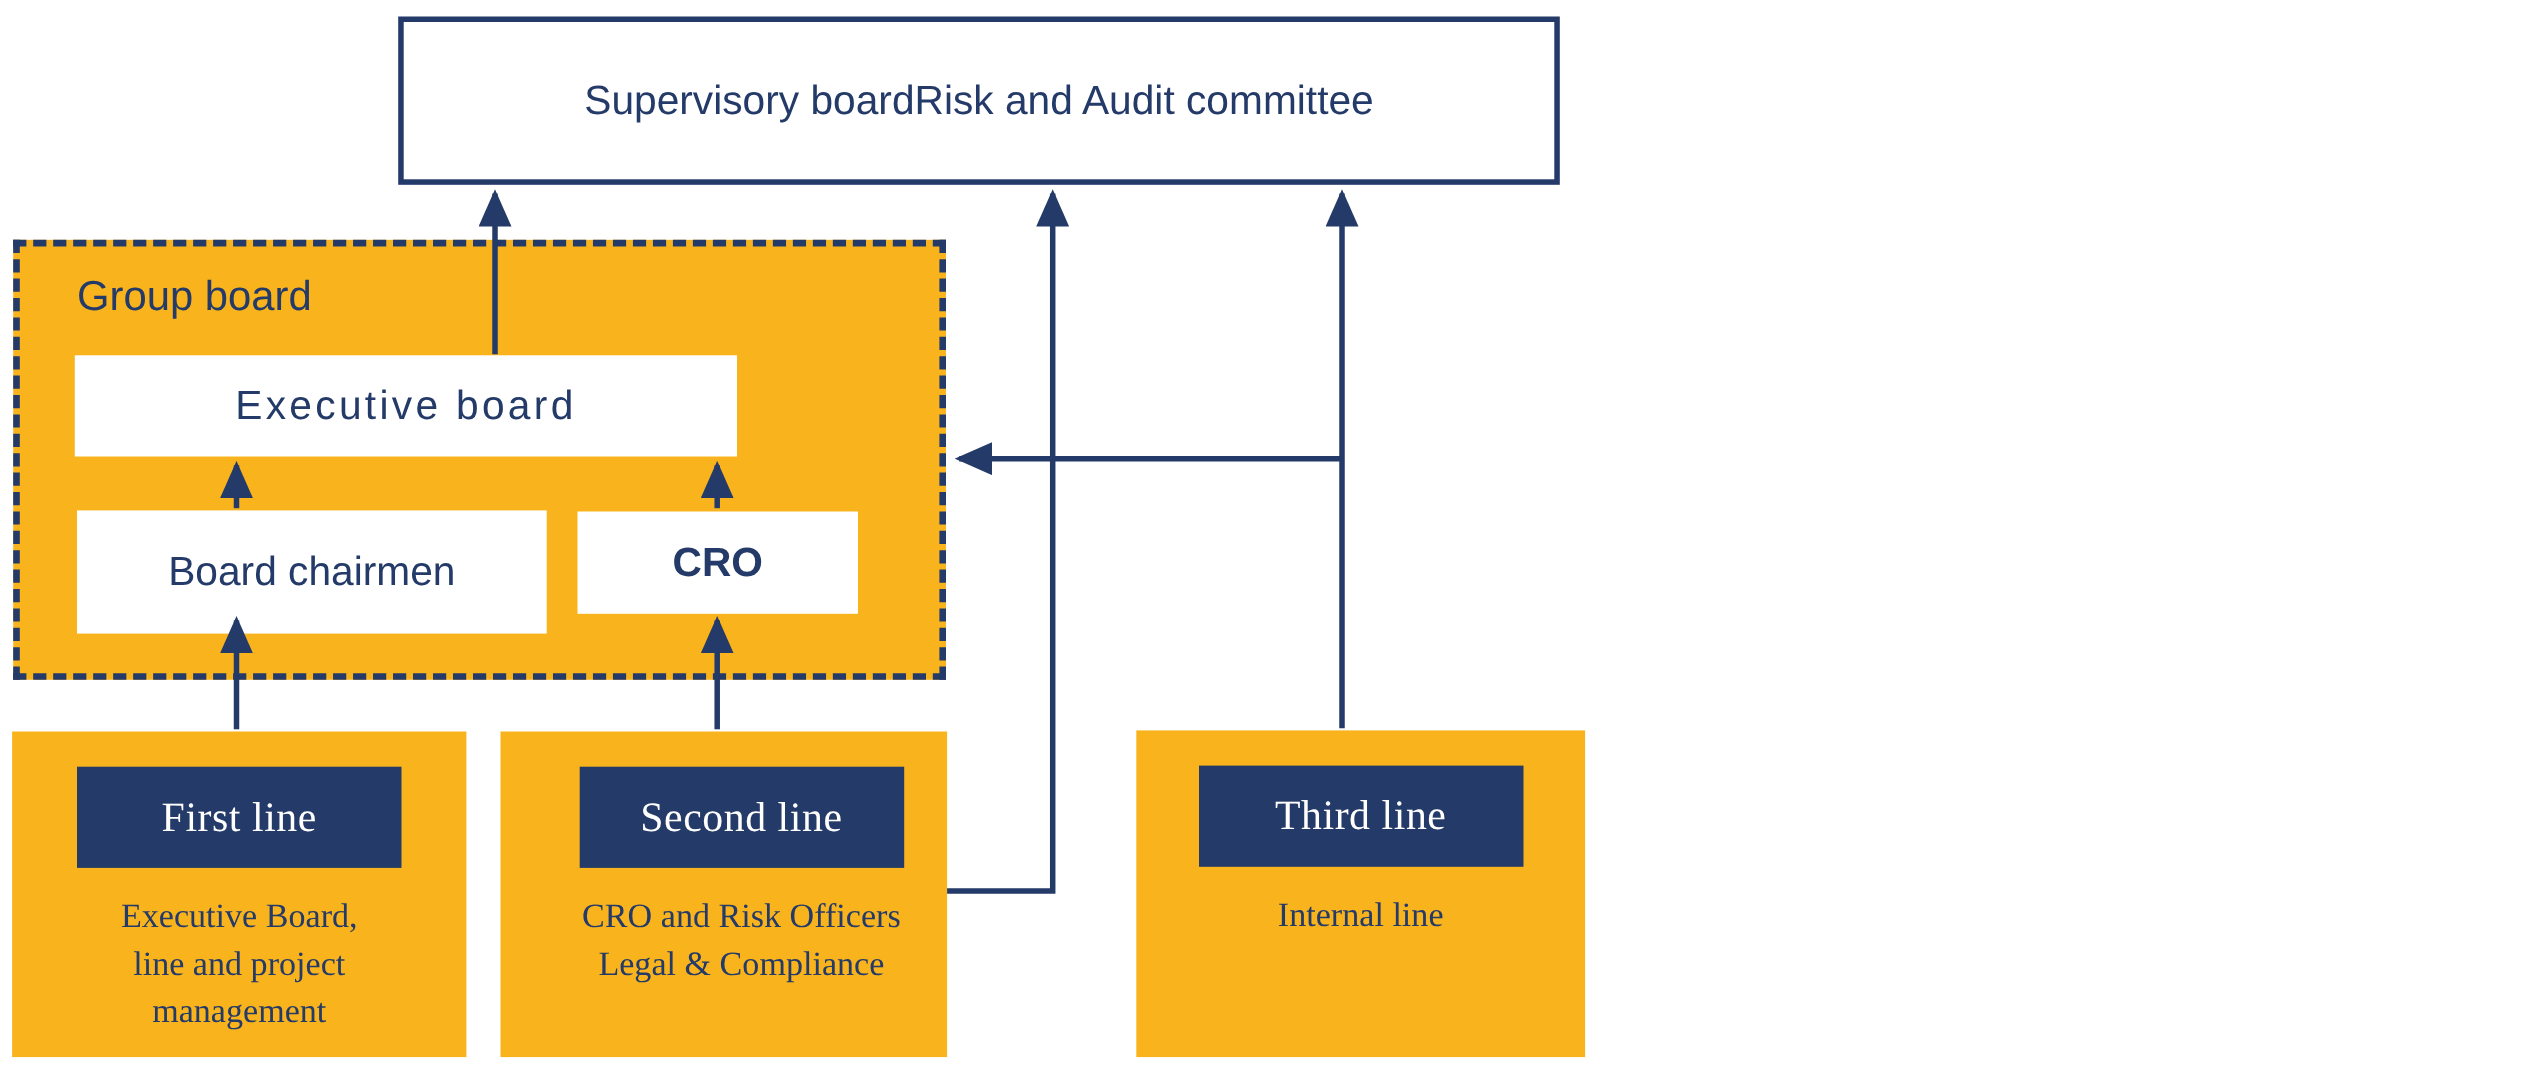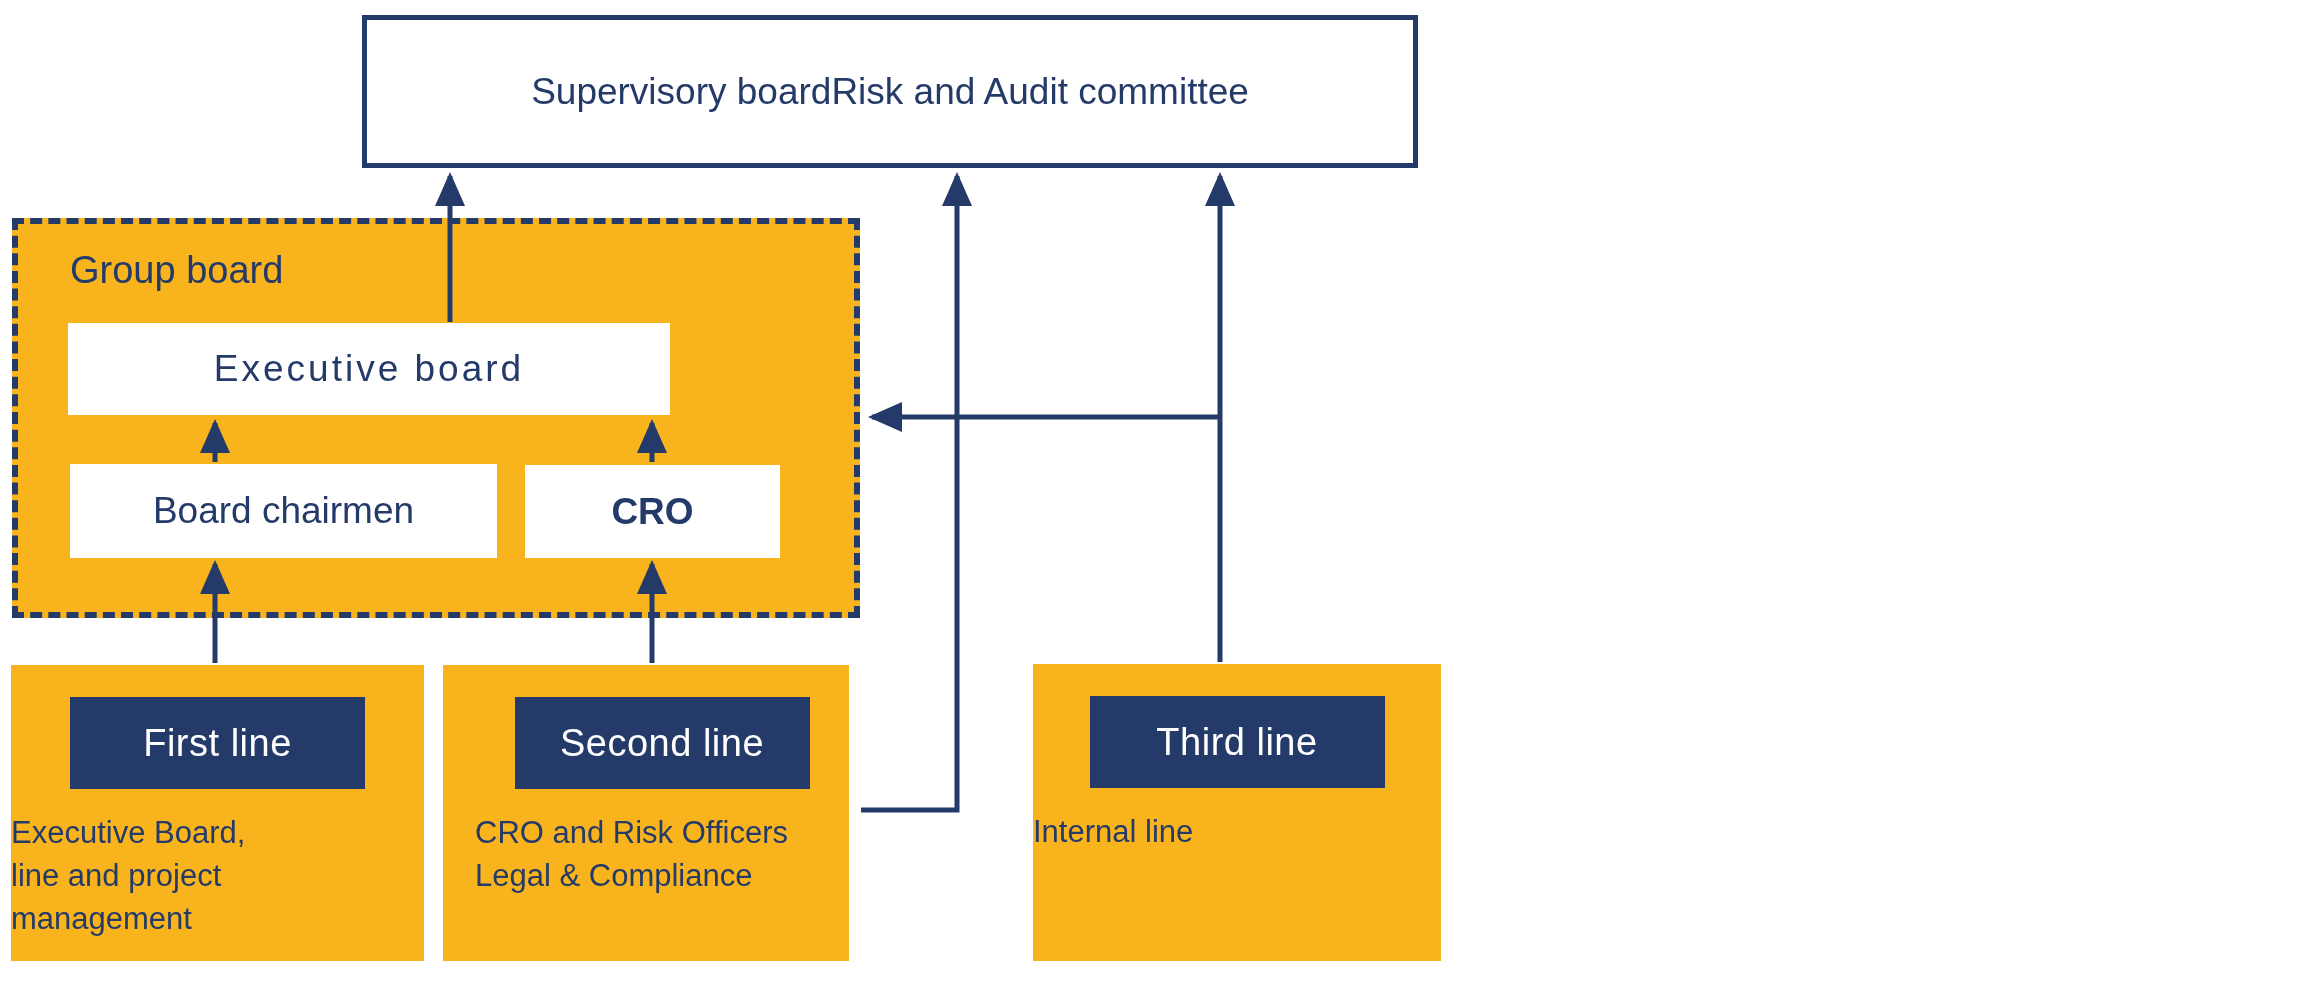--- a/index.html
+++ b/index.html
@@ -32,42 +32,43 @@
   .group-label{
     position:absolute;left:52px;top:24px;
     font-size:38px;line-height:44px;
   }
   .white-box{
     position:absolute;background:var(--box-white);
     display:flex;align-items:center;justify-content:center;
     font-size:37px;
   }
   .exec-box{left:50px;top:99px;width:602px;height:92px;letter-spacing:3px;}
-  .chairmen-box{left:52px;top:240px;width:427px;height:94px;}
+  .chairmen-box{left:52px;top:240px;width:427px;height:112px;}
   .cro-box{left:507px;top:241px;width:255px;height:93px;font-weight:bold;}
   
   .line-box{
     position:absolute;background:var(--yellow);
     box-sizing:border-box;
-    text-align:left;
+    text-align:center;
+    font-family:Liberation Serif, serif;
   }
   .line-box .pill{
     margin:32px auto 0;
     width:295px;height:92px;
     background:var(--navy);color:#fff;
     display:flex;align-items:center;justify-content:center;
     font-size:38px;letter-spacing:0.5px;
   }
   .line-box .desc{
     margin-top:22px;
     font-size:31px;line-height:43px;
     white-space:pre-line;
   }
   .first-line{left:11px;top:665px;width:413px;height:296px;}
-  .second-line{left:443px;top:665px;width:406px;height:296px;padding-left:32px;}
+  .second-line{left:455px;top:665px;width:406px;height:296px;padding-left:32px;}
   .third-line{left:1013px;top:664px;width:408px;height:297px;margin-left:20px;}
   
   .overlay{
     position:absolute;left:0;top:0;width:2314px;height:987px;
     pointer-events:none;
   }
   .arrow{
     stroke:var(--navy);stroke-width:5;fill:none;
   }
   .arrowhead{fill:var(--navy);}

